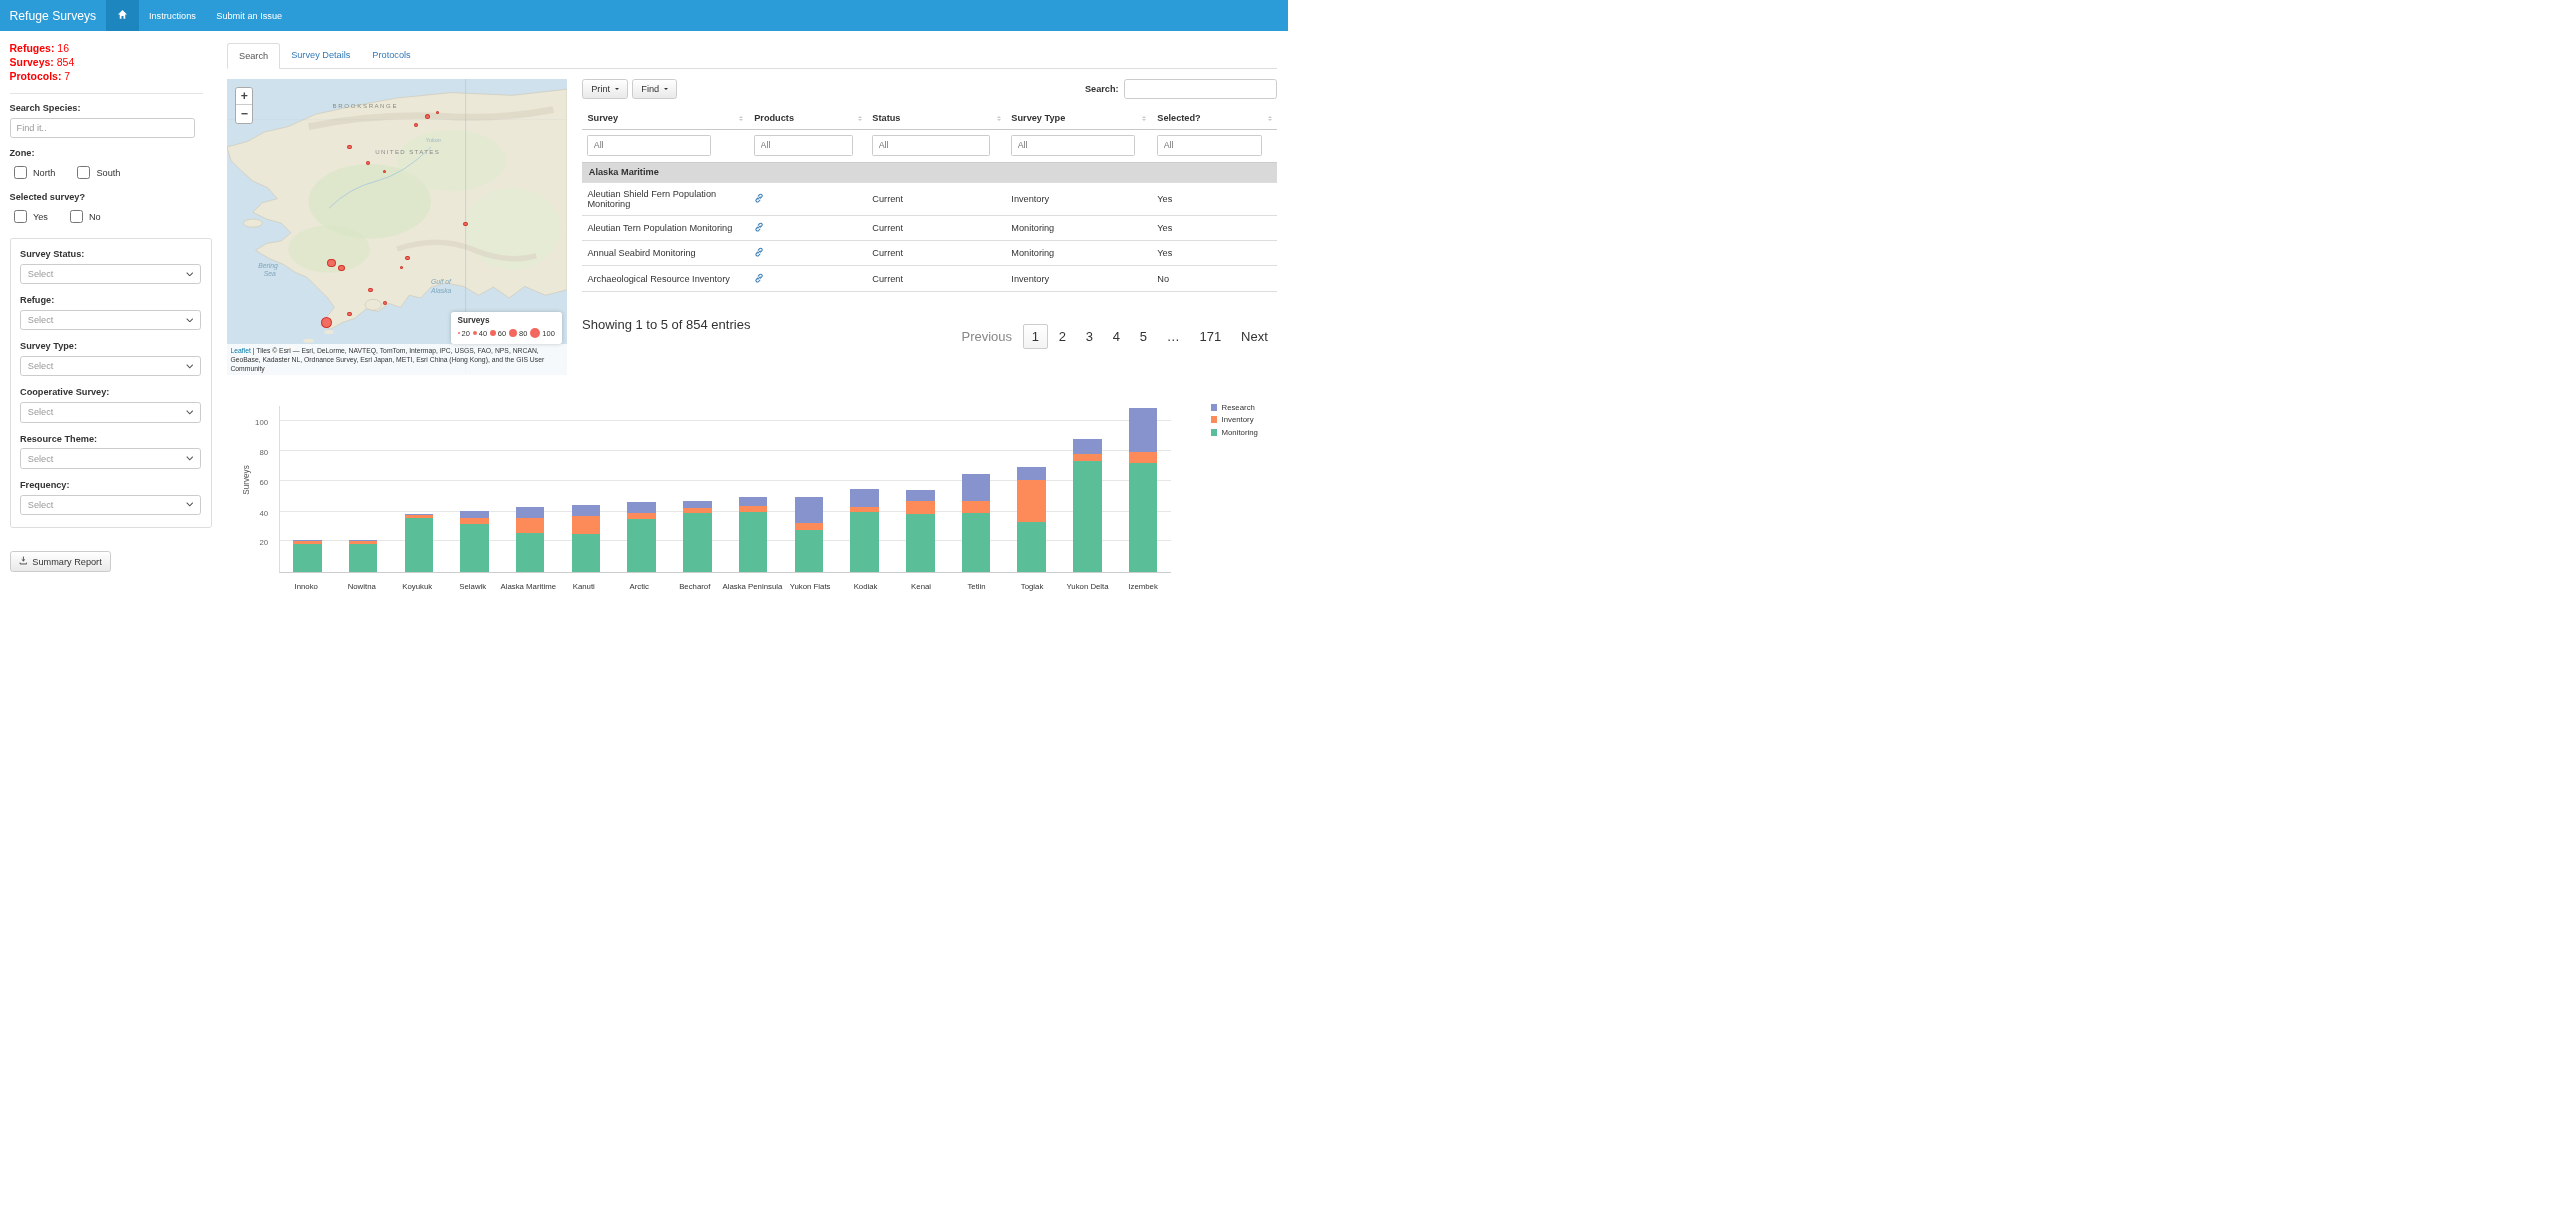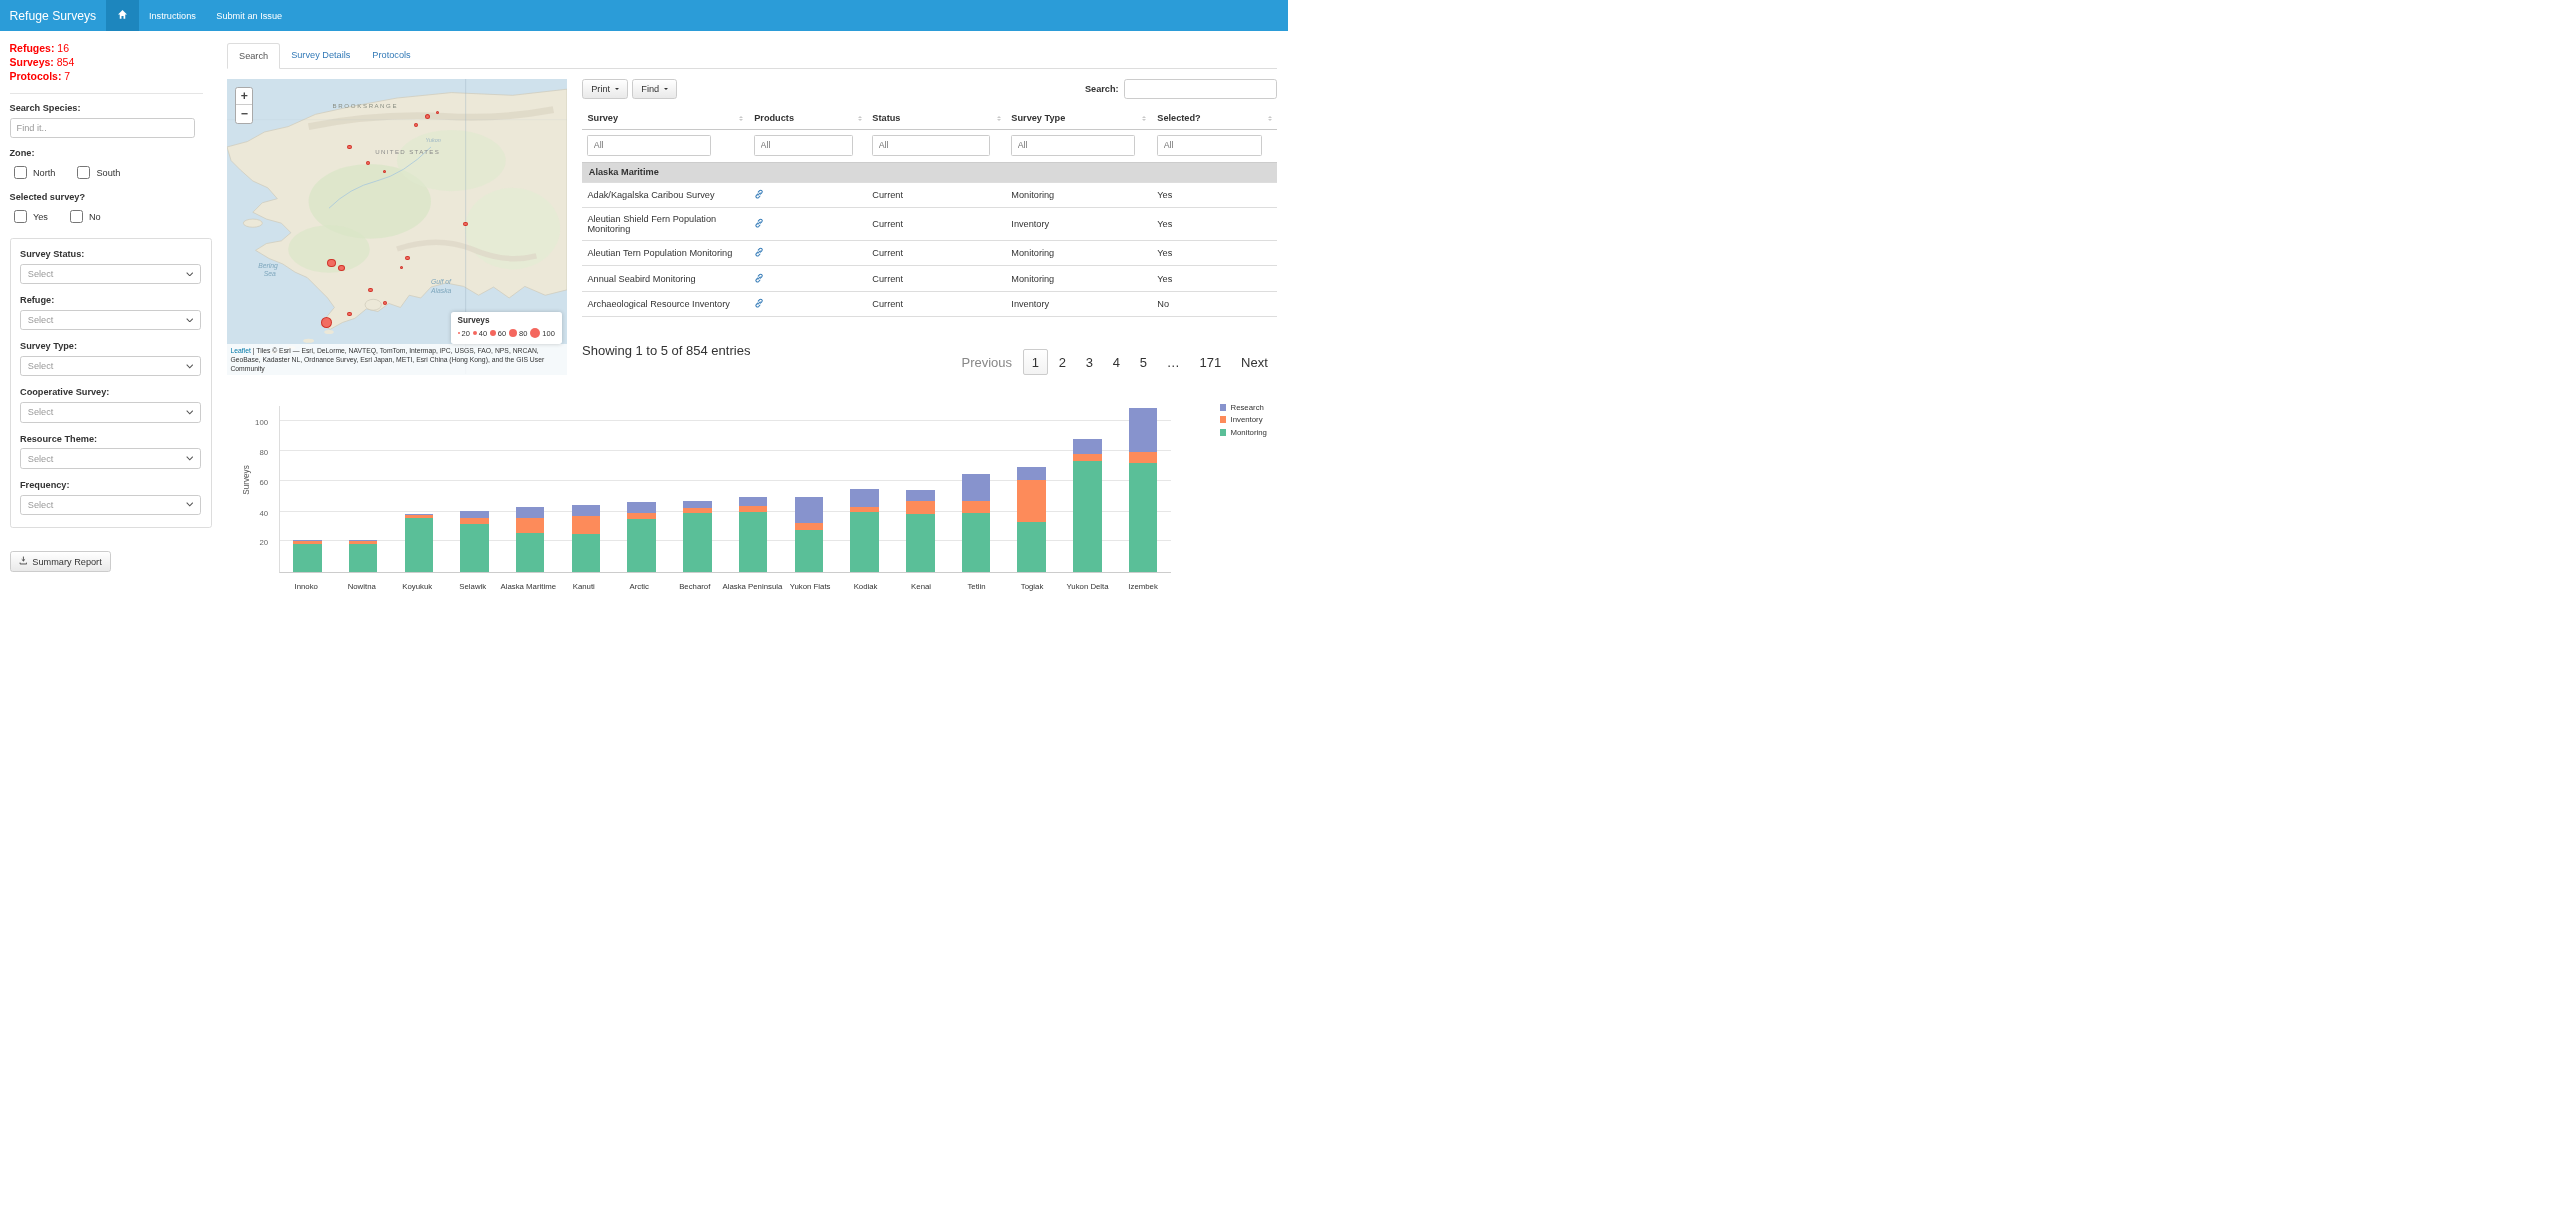--- a/index.html
+++ b/index.html
@@ -91,21 +91,21 @@
   .grid-line { position:absolute; left:0; right:0; height:0.7px; background:#e6e6e6; }
   .bars { position:absolute; inset:0; display:flex; align-items:flex-end; z-index:2; }
   .slot { flex:1; display:flex; justify-content:center; align-items:flex-end; height:100%; }
   .bar { display:flex; flex-direction:column-reverse; width:28.5px; }
   .seg { width:100%; }
   .yticks { position:absolute; left:0; width:37px; top:8.2px; bottom:28.5px; }
   .ytick { position:absolute; right:5.4px; transform:translateY(50%); font-size:7.8px; color:#666; }
   .xlabels { position:absolute; left:42px; right:102px; bottom:11px; display:flex; }
   .xlabel { flex:1; text-align:center; font-size:7.8px; color:#333; white-space:nowrap; }
   .y-title { position:absolute; left:9.5px; top:82px; transform:translate(-50%,-50%) rotate(-90deg); white-space:nowrap; font-size:8.2px; color:#555; }
-  .chart-legend { position:absolute; right:6px; top:5.4px; z-index:3; }
+  .chart-legend { position:absolute; right:15px; top:5.4px; z-index:3; }
   .cl-item { display:flex; align-items:center; gap:4.1px; font-size:7.8px; color:#333; margin-bottom:3.4px; cursor:pointer; }
   .cl-swatch { width:6.8px; height:6.8px; display:inline-block; }
 </style>
 </head>
 <body>
 
 <div class="navbar">
   <span class="brand">Refuge Surveys</span>
   <span class="nav-home">
     <span>
@@ -386,31 +386,20 @@
               <td><input class="filter-input" placeholder="All" style=""></td>
               <td><input class="filter-input" placeholder="All" style=""></td>
               <td><input class="filter-input" placeholder="All" style=""></td>
             </tr>
           </thead>
           <tbody>
             <tr class="group-row">
                 <td colspan="5">Alaska Maritime</td>
               </tr>
             <tr>
-              <td>Adak/Kagalska Caribou Survey</td>
-              <td><span class="link-ico"><svg viewBox="0 0 16 16" width="10.2" height="10.2">
-                      <path d="M6 9.8l-2.2 2.2a2.4 2.4 0 003.4 3.4L9.4 13" stroke="#337ab7" stroke-width="1.6" fill="none" stroke-linecap="round" transform="translate(0,-2)"></path>
-                      <path d="M10 6.2l2.2-2.2a2.4 2.4 0 00-3.4-3.4L6.6 3" stroke="#337ab7" stroke-width="1.6" fill="none" stroke-linecap="round" transform="translate(0,2)"></path>
-                      <path d="M6.2 9.8l3.6-3.6" stroke="#337ab7" stroke-width="1.6" stroke-linecap="round"></path>
-                    </svg></span></td>
-              <td>Current</td>
-              <td>Monitoring</td>
-              <td>Yes</td>
-            </tr>
-            <tr>
               <td>Aleutian Shield Fern Population Monitoring</td>
               <td><span class="link-ico"><svg viewBox="0 0 16 16" width="10.2" height="10.2">
                       <path d="M6 9.8l-2.2 2.2a2.4 2.4 0 003.4 3.4L9.4 13" stroke="#337ab7" stroke-width="1.6" fill="none" stroke-linecap="round" transform="translate(0,-2)"></path>
                       <path d="M10 6.2l2.2-2.2a2.4 2.4 0 00-3.4-3.4L6.6 3" stroke="#337ab7" stroke-width="1.6" fill="none" stroke-linecap="round" transform="translate(0,2)"></path>
                       <path d="M6.2 9.8l3.6-3.6" stroke="#337ab7" stroke-width="1.6" stroke-linecap="round"></path>
                     </svg></span></td>
               <td>Current</td>
               <td>Inventory</td>
               <td>Yes</td>
             </tr>

